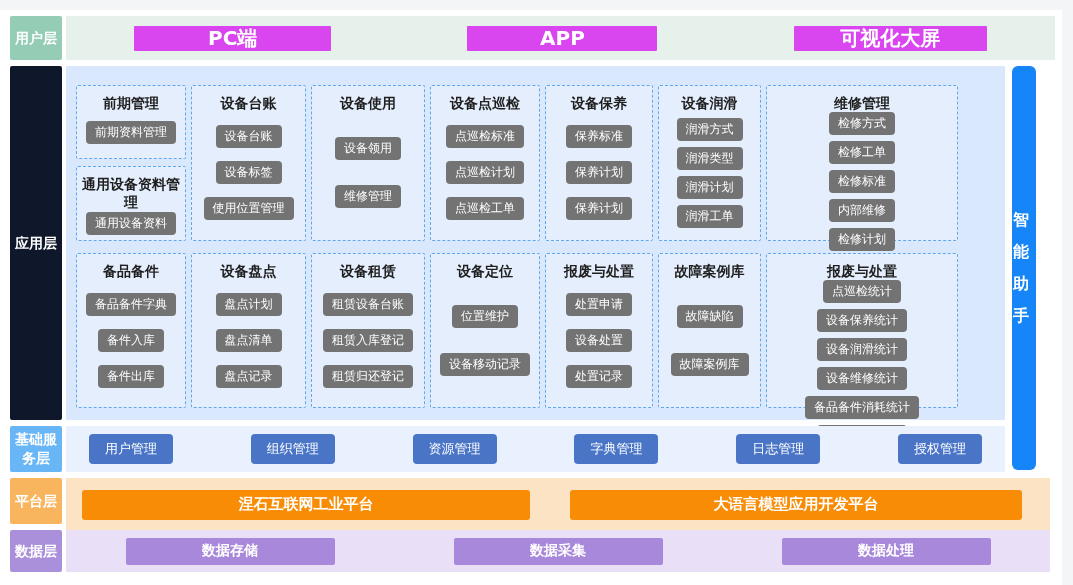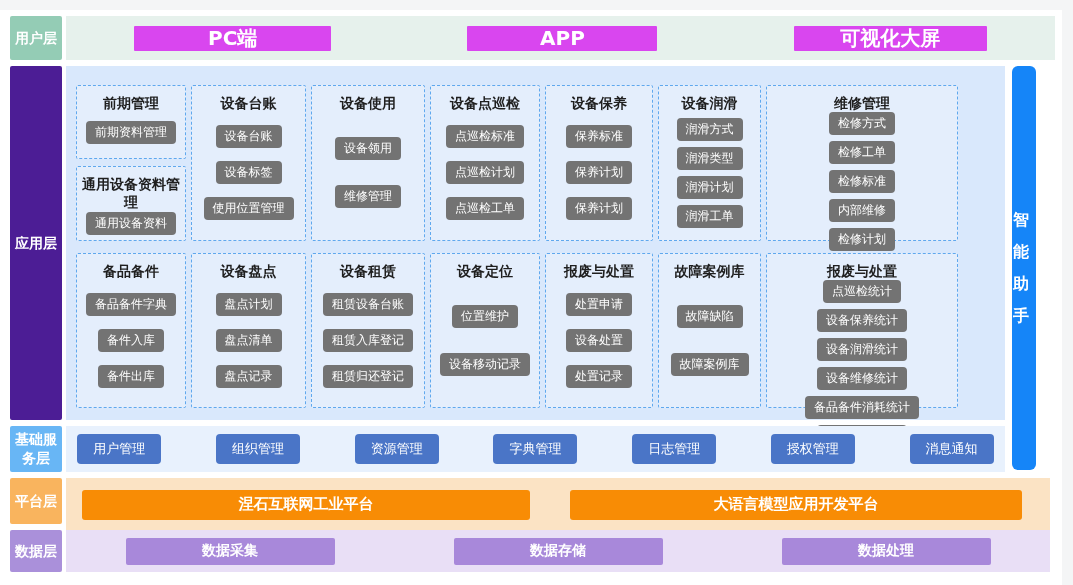--- a/index.html
+++ b/index.html
@@ -9,21 +9,21 @@
   }
   .chrome-top{position:absolute;left:0;top:0;width:1073px;height:10px;background:#f4f5f6;}
   .chrome-right{position:absolute;left:1062px;top:0;width:11px;height:585px;background:#f4f5f6;}
 
   .layer-label{
     position:absolute;left:10px;width:52px;border-radius:2px;color:#fff;
     font-weight:bold;font-size:14px;display:flex;align-items:center;justify-content:center;
     text-align:center;line-height:1.35;box-sizing:border-box;padding:2px;
   }
   #label-user{top:16px;height:44px;background:#94ccb5;}
-  #label-app{top:66px;height:354px;background:#4c1d95;}
+  #label-app{top:66px;height:354px;background:#0f172a;}
   #label-service{top:426px;height:46px;background:#68b6f5;}
   #label-platform{top:478px;height:46px;background:#f9b45e;}
   #label-data{top:530px;height:42px;background:#aa90da;}
 
   .band{position:absolute;left:66px;box-sizing:border-box;}
   #band-user{top:16px;height:44px;width:989px;background:#e6f1ec;display:flex;align-items:center;justify-content:space-around;}
   .pill{height:25px;background:#d946ef;color:#fff;font-weight:bold;font-size:20px;
     display:flex;align-items:center;justify-content:center;border-radius:1px;}
   .pill.p0{width:197px;}.pill.p1{width:190px;}.pill.p2{width:193px;}
 
@@ -233,27 +233,26 @@
       </div>
     </div>
   </div>
 <div class="band" id="band-service">
     <div class="svc-btn">用户管理</div>
     <div class="svc-btn">组织管理</div>
     <div class="svc-btn">资源管理</div>
     <div class="svc-btn">字典管理</div>
     <div class="svc-btn">日志管理</div>
     <div class="svc-btn">授权管理</div>
-    <div class="svc-btn">消息通知</div>
   </div>
 <div class="band" id="band-platform">
     <div class="plat-btn q0">涅石互联网工业平台</div>
     <div class="plat-btn q1">大语言模型应用开发平台</div>
   </div>
 <div class="band" id="band-data">
+    <div class="data-btn">数据存储</div>
     <div class="data-btn">数据采集</div>
-    <div class="data-btn">数据存储</div>
     <div class="data-btn">数据处理</div>
   </div>
 
 <div id="assistant">
   <div class="v">智能助手</div>
 </div>
 
 </body></html>

